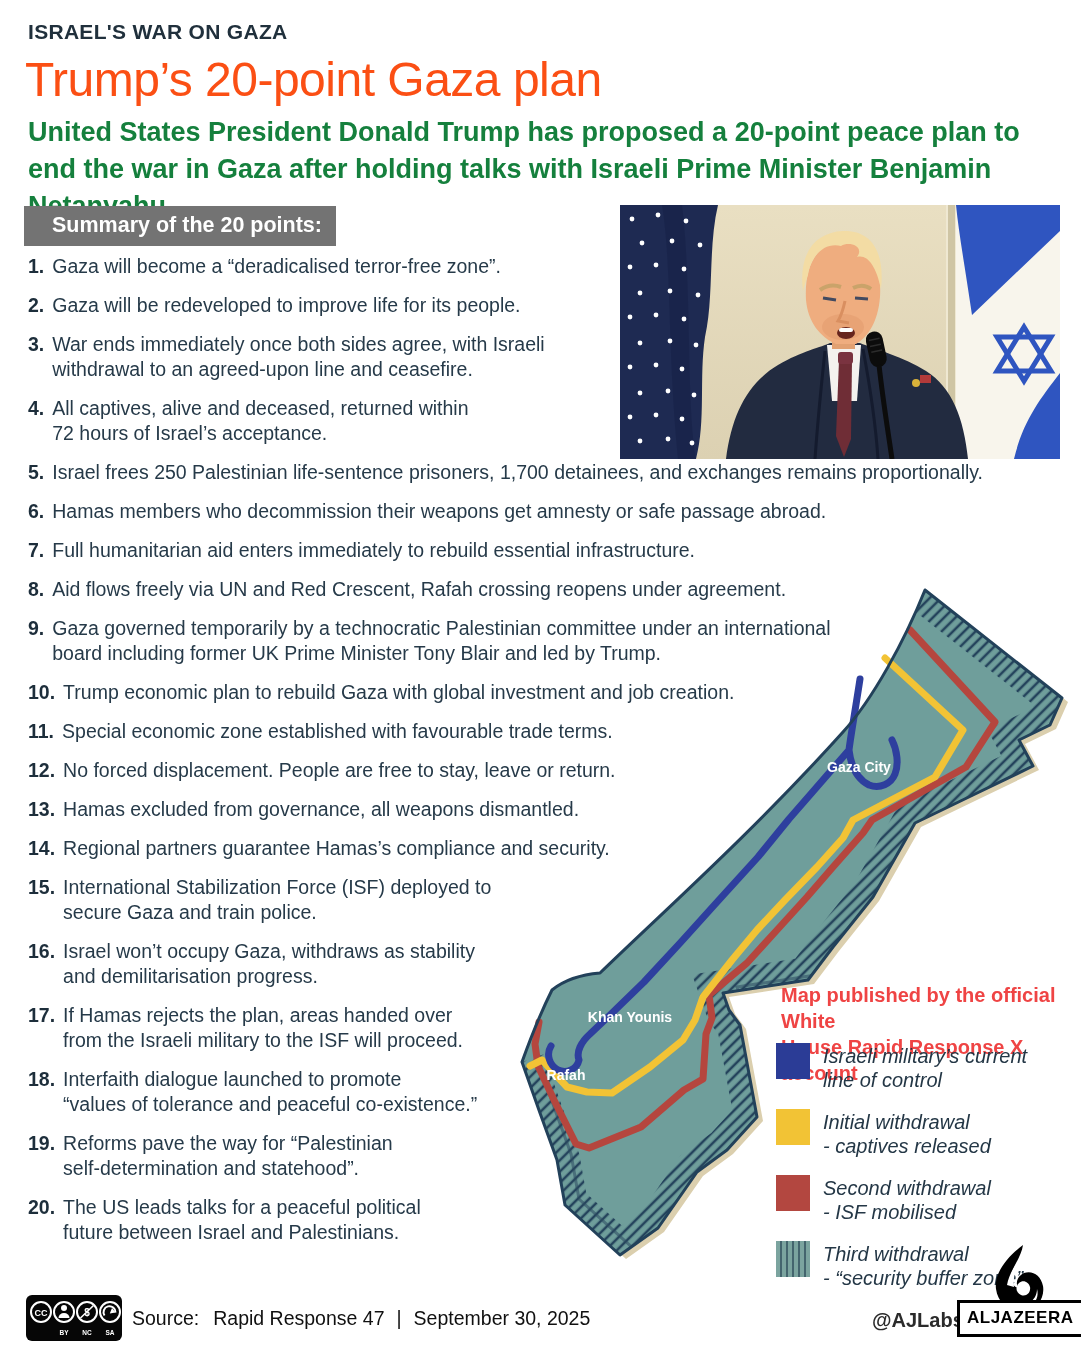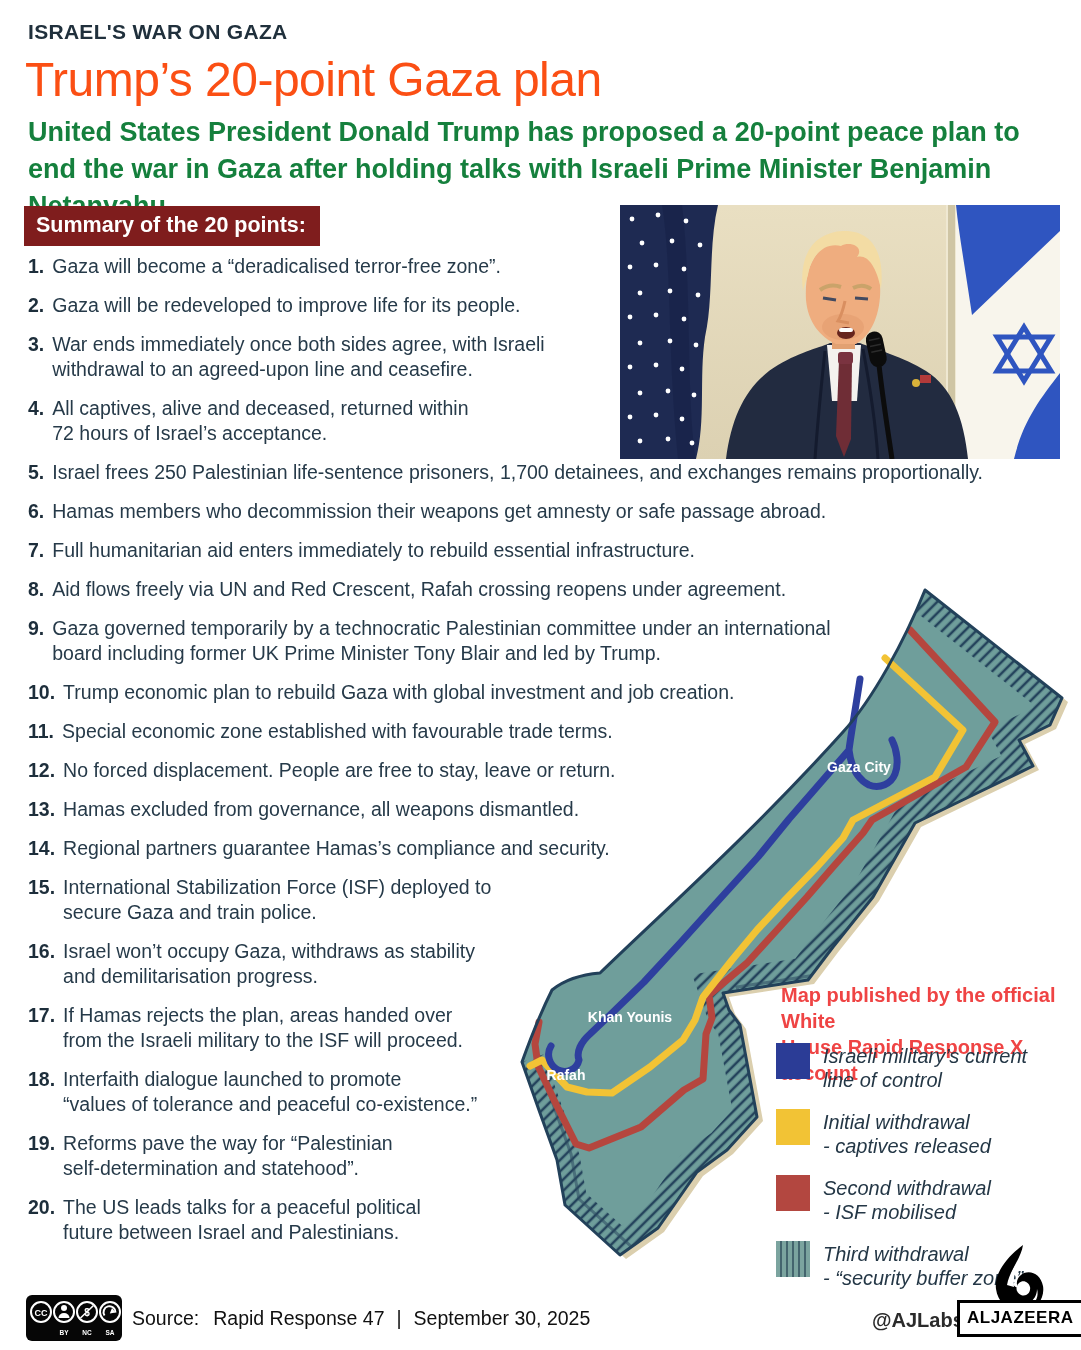--- a/index.html
+++ b/index.html
@@ -13,22 +13,22 @@
   }
   .title{
     position:absolute;left:25px;top:52px;font-size:48px;font-weight:400;
     color:#fb4f14;letter-spacing:-.5px;
   }
   .intro{
     position:absolute;left:28px;top:114px;width:1040px;font-size:27px;
     line-height:37px;color:#15803d;font-weight:bold;
   }
   .summary-chip{
-    position:absolute;left:24px;top:206px;background:#7f1d1d;color:#ffffff;
-    font-size:21.5px;font-weight:bold;padding:7px 14px 8px 12px;
+    position:absolute;left:24px;top:206px;background:#737373;color:#ffffff;
+    font-size:21.5px;font-weight:bold;padding:7px 14px 8px 28px;
   }
   ol.points{
     position:absolute;left:28px;top:254px;width:1042px;margin:0;padding:0;
     list-style:none;
   }
   ol.points li{
     display:flex;align-items:flex-start;margin:0 0 14px 0;
     font-size:19.5px;line-height:25px;color:#263a49;
   }
   ol.points li .num{font-weight:bold;color:#1d2e3b;margin-right:8px;flex:0 0 auto;}

